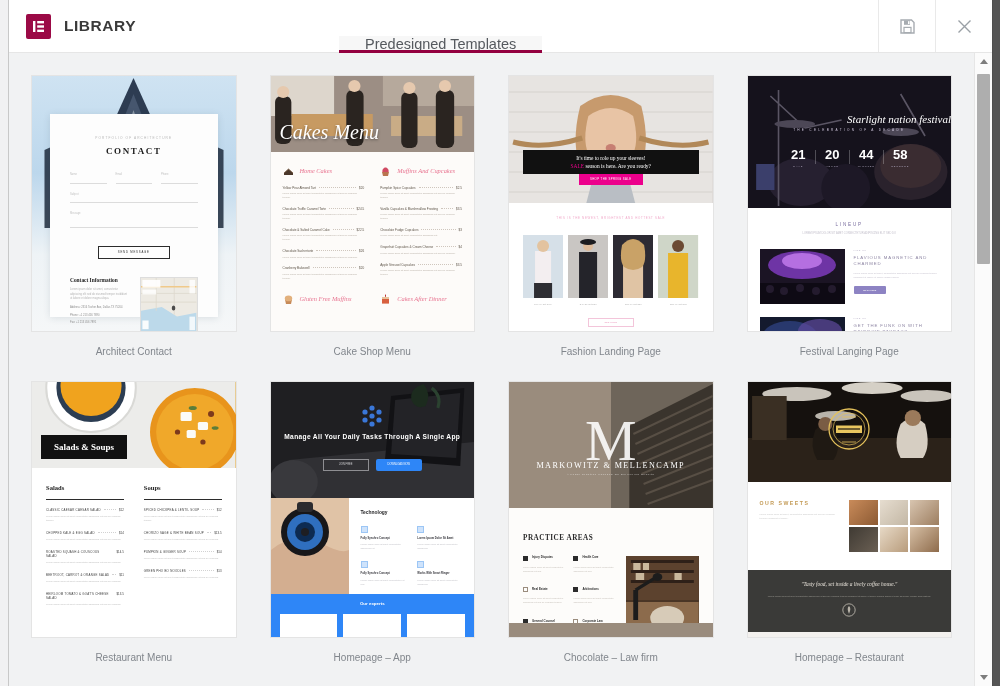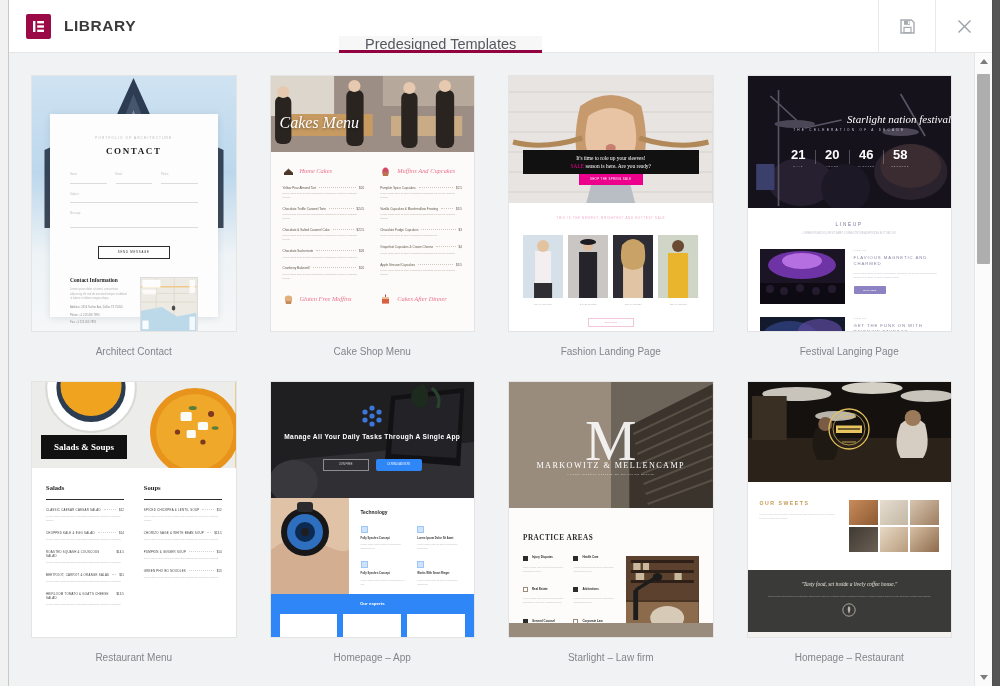--- a/index.html
+++ b/index.html
@@ -170,23 +170,23 @@
   .arch-info .kv { font-size:2.7px; color:#8e8e8e; margin-top:4px; }
   .arch-map {
     flex:1; height:58px; position:relative; overflow:hidden;
     background:#e9e6df; border:1px solid #ddd;
   }
 
   
   .cake-hero { position:absolute; left:0; right:0; top:0; height:76px; overflow:hidden;
     background:linear-gradient(#c7bdb5,#8d8078); }
   .cake-script {
-    position:absolute; left:9px; bottom:18px; color:#fff;
+    position:absolute; left:9px; bottom:6px; color:#fff;
     font-family:"Liberation Serif", serif; font-style:italic;
-    font-size:16px; text-shadow:0 1px 3px rgba(0,0,0,.45);
+    font-size:20px; text-shadow:0 1px 3px rgba(0,0,0,.45);
   }
   .cake-body { position:absolute; left:0; right:0; top:76px; bottom:0; background:#fdfbf9; padding:14px 12px; }
   .cake-cols { display:flex; gap:16px; }
   .cake-col { flex:1; }
   .cake-cat { display:flex; align-items:center; gap:6px; margin-bottom:9px; }
   .cake-cat-ico { width:11px; height:11px; }
   .cake-cat-name { font-family:"Liberation Serif", serif; font-style:italic; font-size:6.4px; color:#e8728f; }
   .cake-item { margin-bottom:7px; }
   .cake-item-top { display:flex; align-items:baseline; gap:3px; }
   .cake-item-name { font-size:3.1px; color:#5e5549; white-space:nowrap; }
@@ -726,21 +726,21 @@
                   <div class="fest-count">
                     <div class="fest-unit">
                         <div class="fest-num">21</div>
                         <div class="fest-lbl">DAYS</div>
                       </div>
                     <div class="fest-unit">
                         <div class="fest-num">20</div>
                         <div class="fest-lbl">HOURS</div>
                       </div>
                     <div class="fest-unit">
-                        <div class="fest-num">46</div>
+                        <div class="fest-num">44</div>
                         <div class="fest-lbl">MINUTES</div>
                       </div>
                     <div class="fest-unit">
                         <div class="fest-num">58</div>
                         <div class="fest-lbl">SECONDS</div>
                       </div>
                   </div>
                 </div>
 
                 <div class="fest-body">
@@ -1083,21 +1083,21 @@
                         <path d="M8 34 L24 22" stroke="#1c1c1c" stroke-width="3" fill="none"></path>
                         <circle cx="26" cy="21" r="4" fill="#1c1c1c"></circle>
                       </svg>
                     </div>
                   </div>
                 </div>
                 <div class="law-strip"></div>
               </div>
             </div>
           </div>
-          <div class="tpl-label">Starlight – Law firm</div>
+          <div class="tpl-label">Chocolate – Law firm</div>
         </div>
 
         <div class="tpl">
           <div class="thumb-frame">
             <div class="thumb">
               <div class="ms">
                 <div class="rh-hero">
                   <svg width="100%" height="100%" viewBox="0 0 200 100" preserveAspectRatio="none" aria-hidden="true">
                     <rect width="200" height="100" fill="#15110e"></rect>
                     <ellipse cx="48" cy="12" rx="34" ry="7" fill="#c9c4bb"></ellipse>

